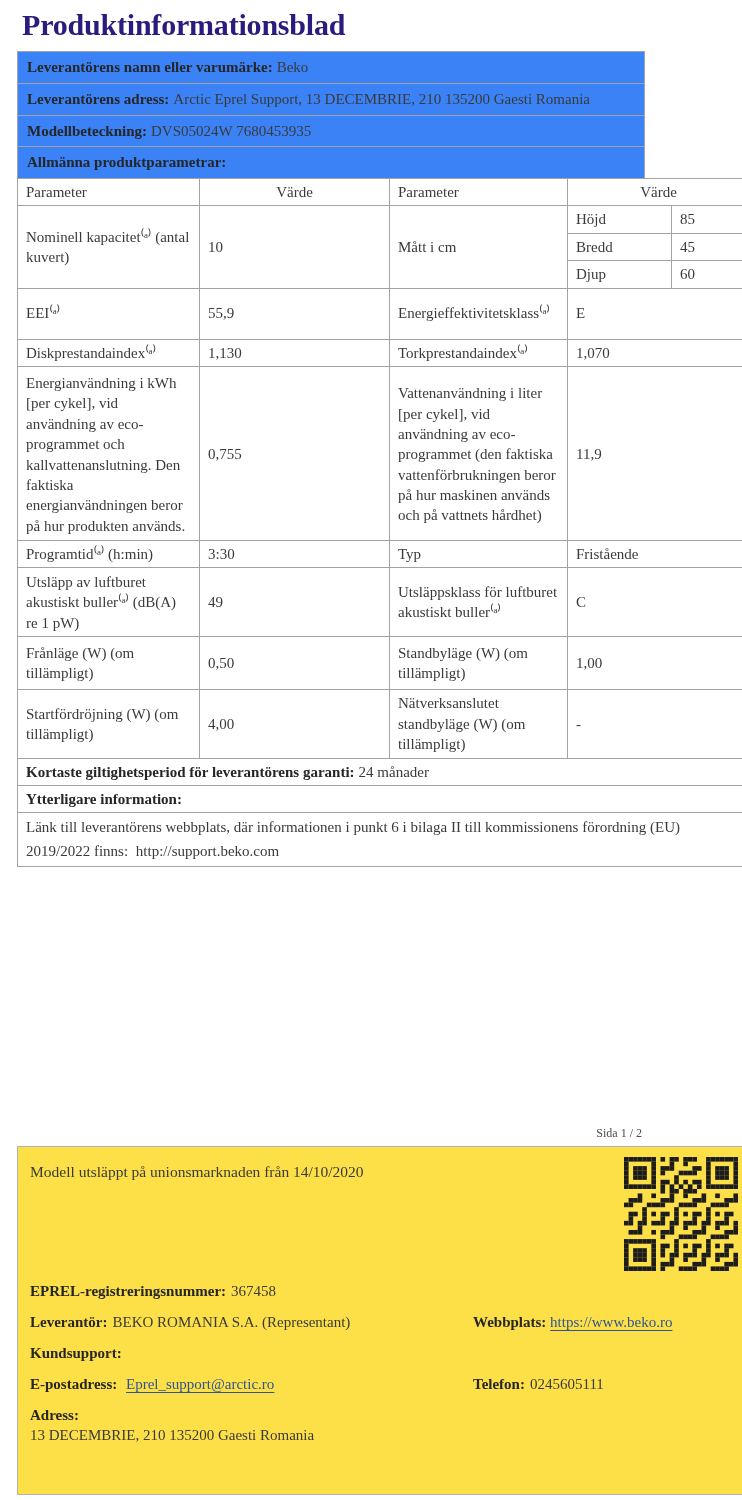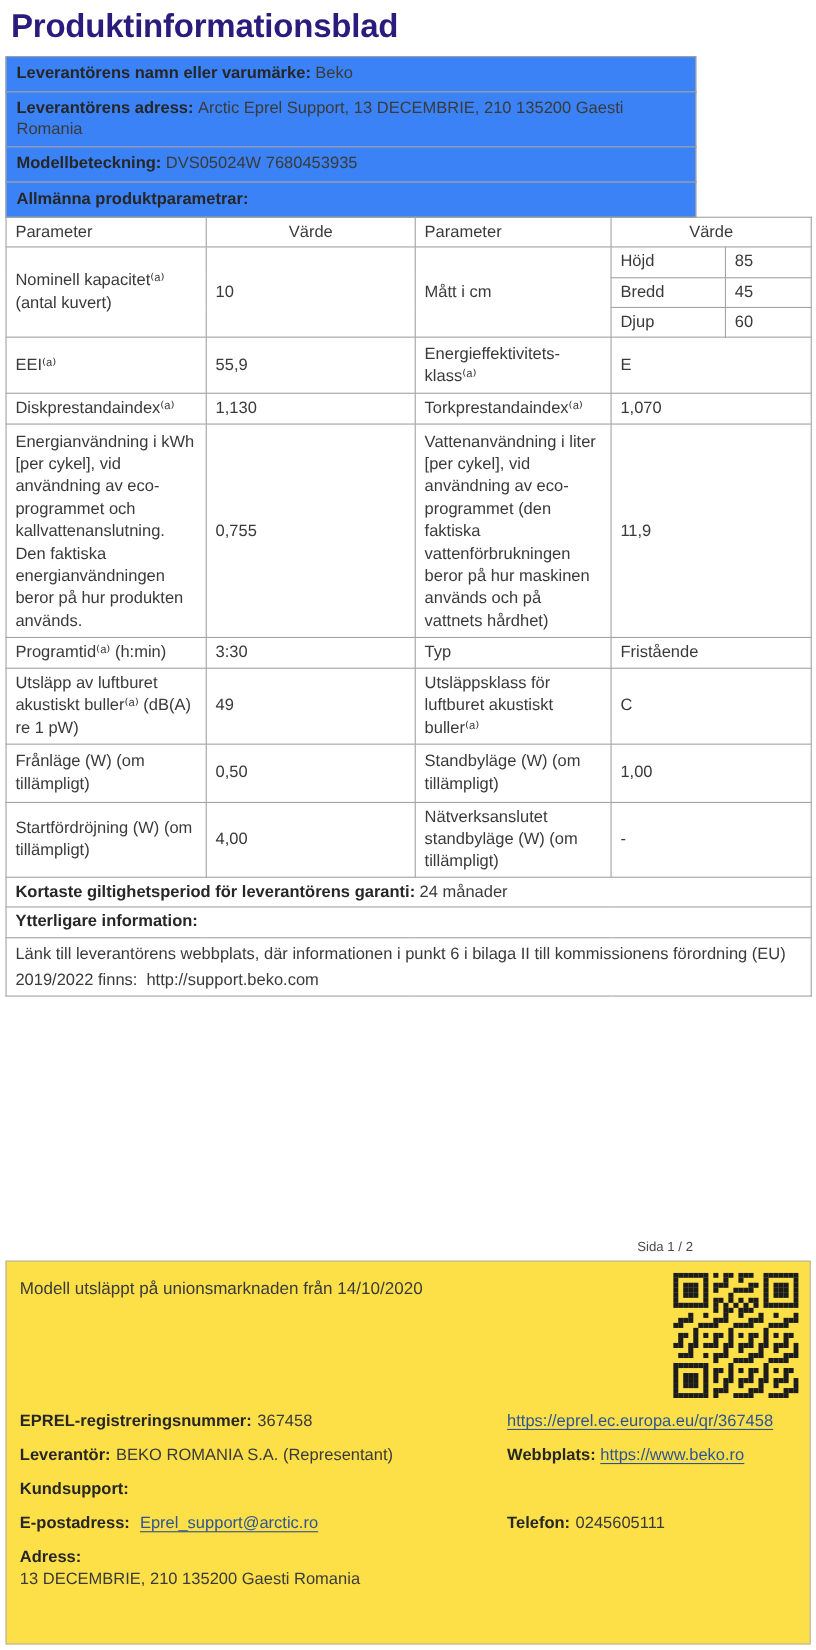--- a/index.html
+++ b/index.html
@@ -1,21 +1,21 @@
 <!DOCTYPE html>
 <html><head>
 <meta charset="utf-8">
 <style>
   html,body{margin:0;padding:0;background:#ffffff;}
   body{
     width:742px;height:1500px;position:relative;overflow:hidden;
     font-family:"Liberation Sans","DejaVu Sans",sans-serif;
     color:#3a3a3a;-webkit-font-smoothing:antialiased;
   }
-  .page{position:absolute;left:0;top:0;width:638px;height:1500px;}
+  .page{position:absolute;left:12px;top:0;width:638px;height:1500px;font-family:Liberation Serif, serif;}
 
   
   .doc-title{
     color:#2b1b7d;font-size:30px;font-weight:bold;
     margin:8px 10px 10px 10px;letter-spacing:-0.2px;
   }
   .regulation{
     font-size:13.5px;line-height:1.5;color:#3c3c3c;
     margin:0 30px 12px 10px;
   }
@@ -490,23 +490,20 @@
           <rect x="91.20" y="109.44" width="4.62" height="4.62"></rect>
           <rect x="95.76" y="109.44" width="4.62" height="4.62"></rect>
           <rect x="100.32" y="109.44" width="4.62" height="4.62"></rect>
         </svg></div>
 
     <div class="contact">
       <div class="c-row">
         <div>
           <span class="lbl">EPREL-registreringsnummer:</span><span class="val">367458</span>
         </div>
-        <div>
-          <a class="link">https://eprel.ec.europa.eu/qr/367458</a>
-        </div>
       </div>
       <div class="c-row">
         <div>
           <span class="lbl">Leverantör:</span><span class="val">BEKO ROMANIA S.A. (Representant)</span>
         </div>
         <div>
           <span class="lbl">Webbplats:</span>
           <a class="link">https://www.beko.ro</a>
         </div>
       </div>

